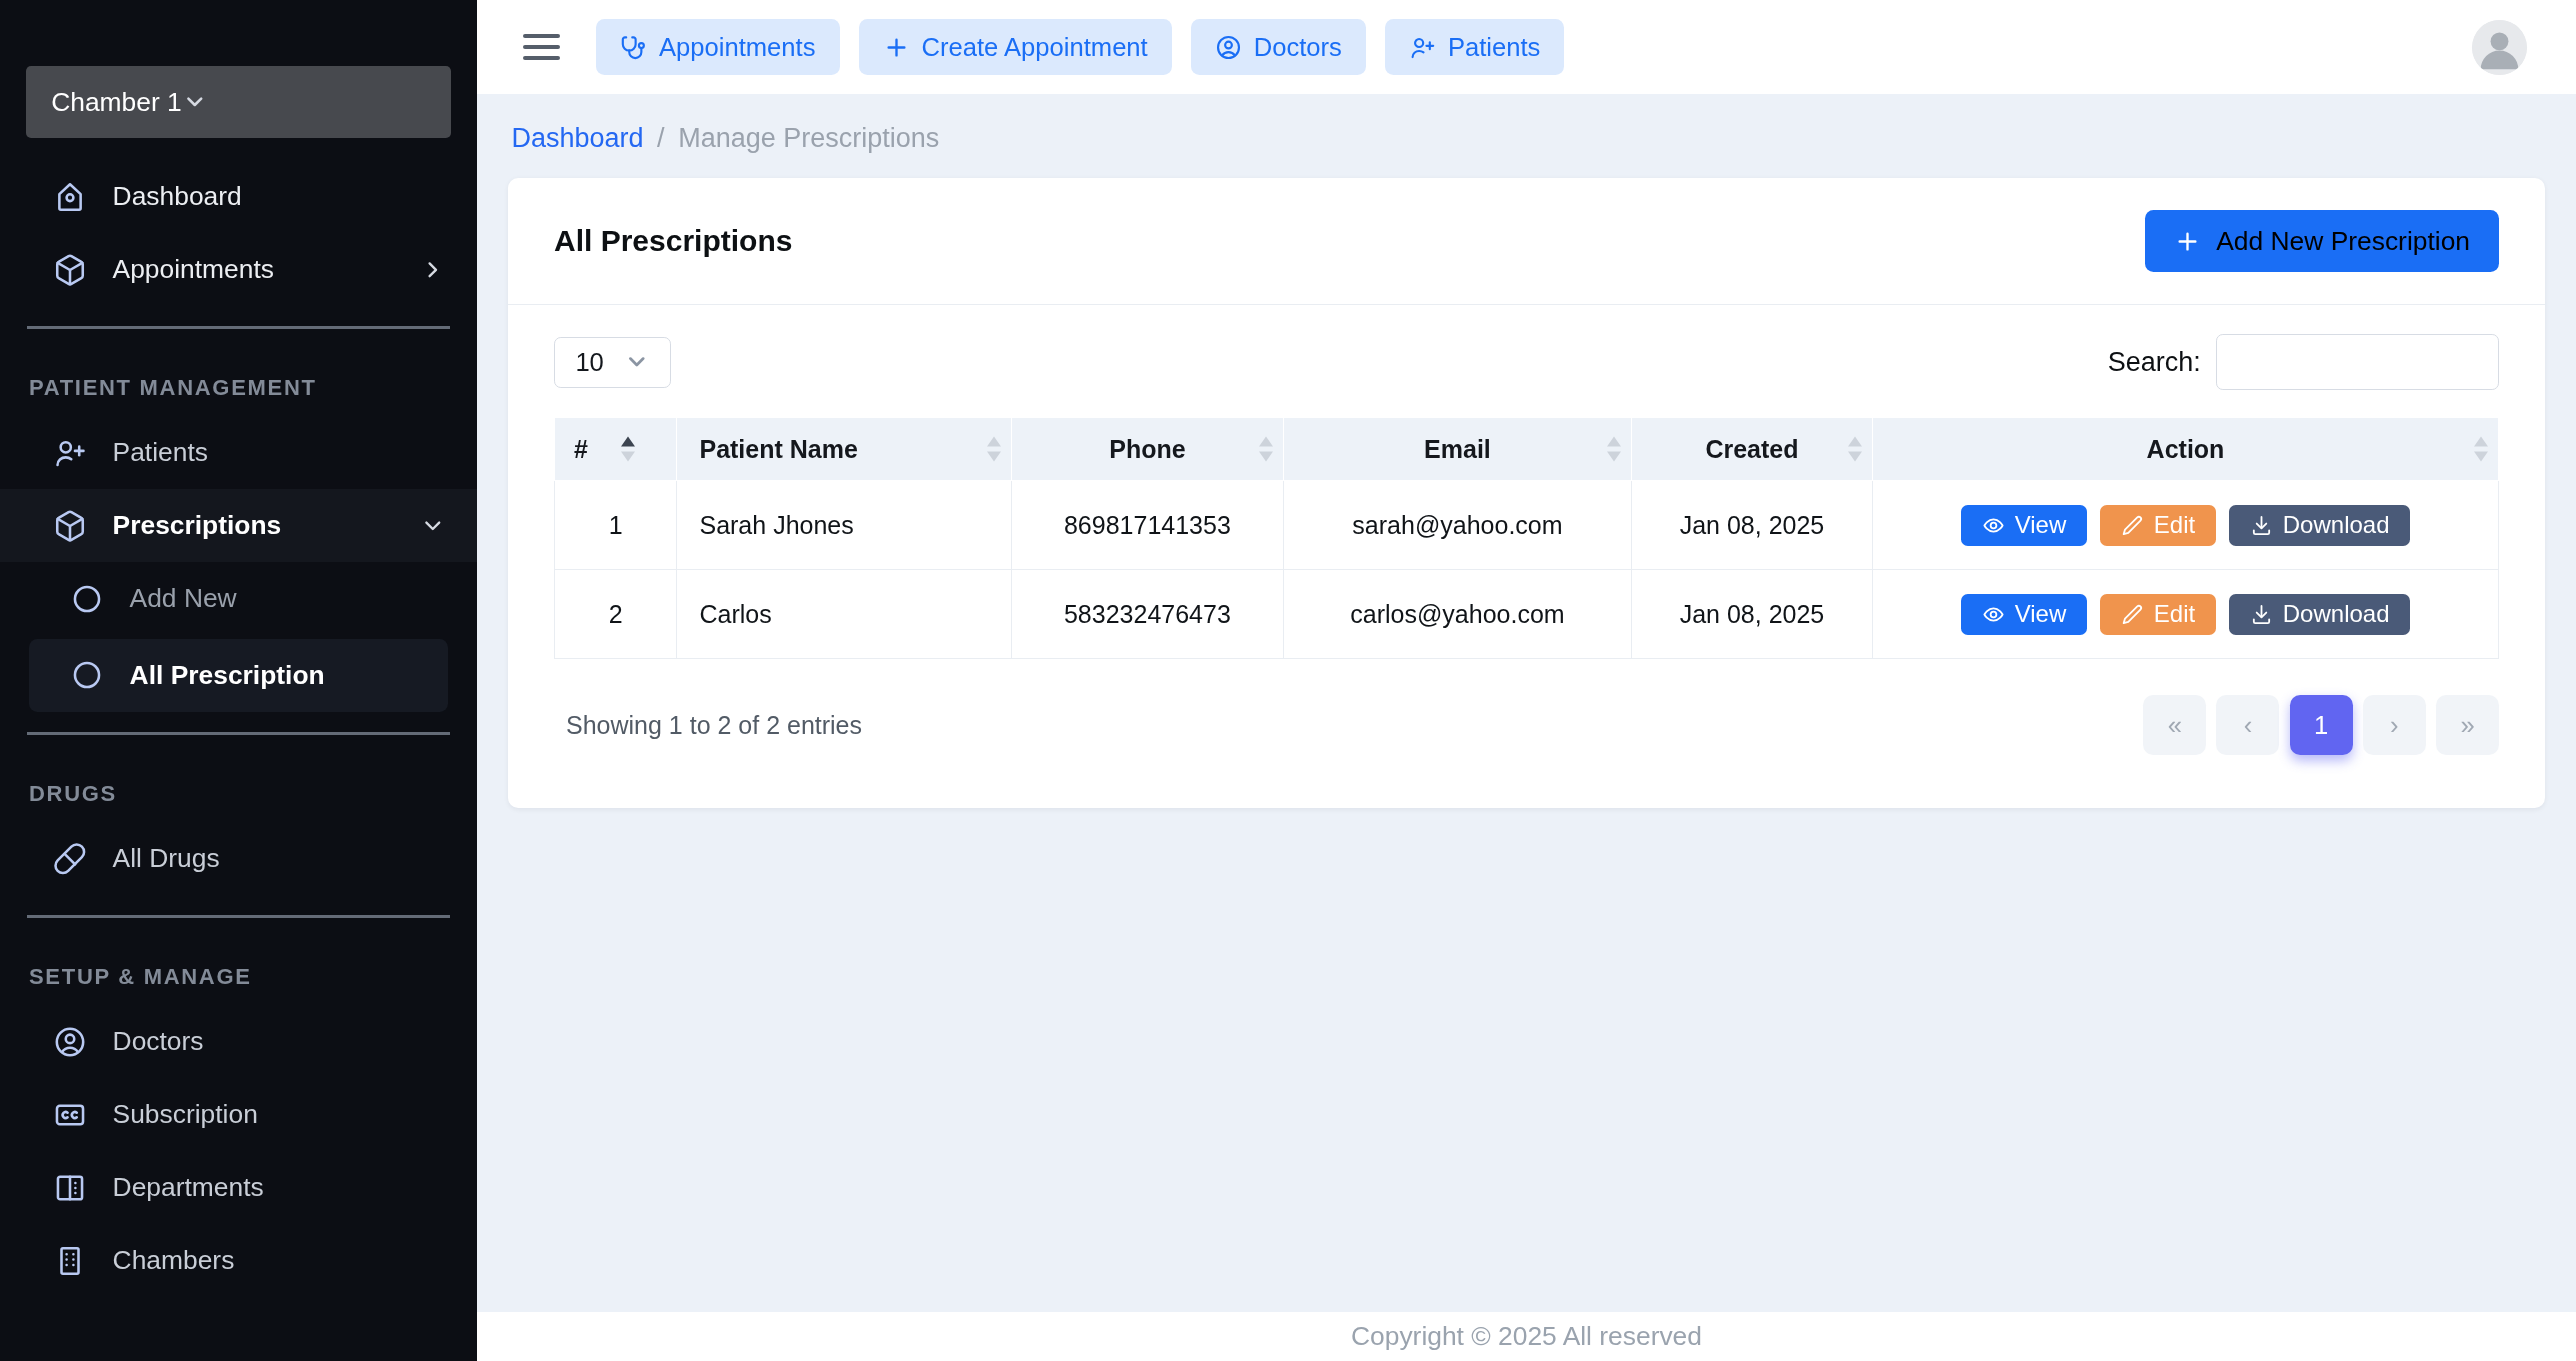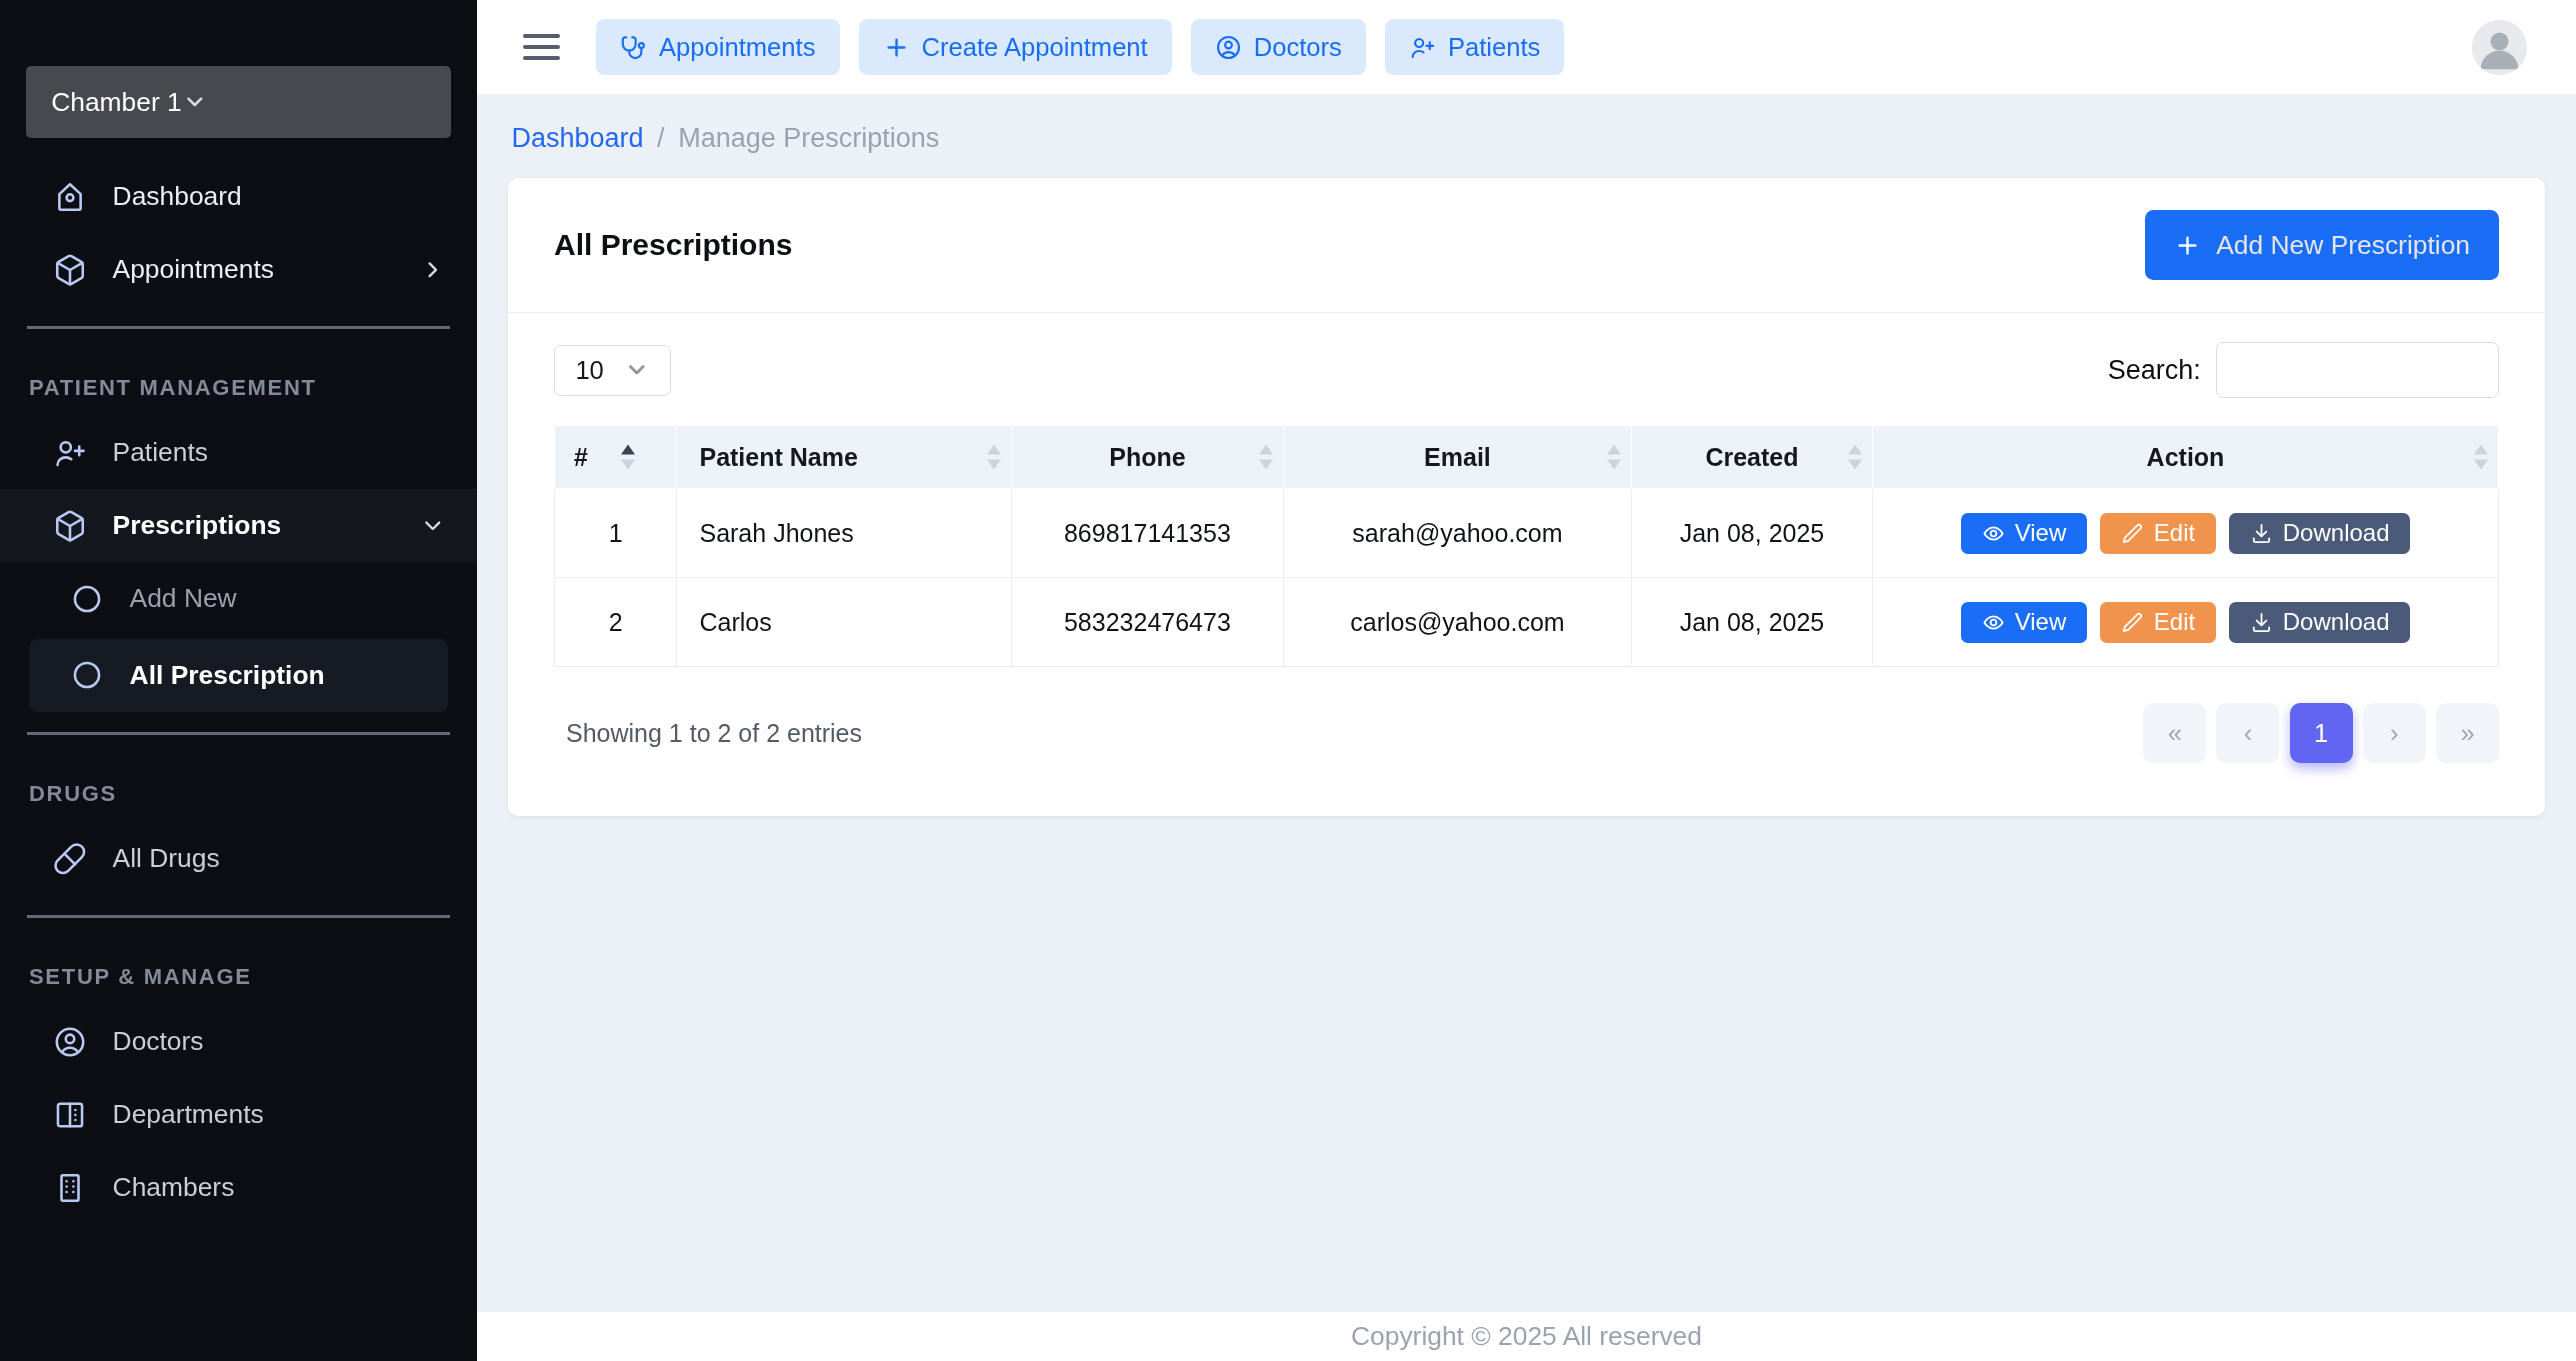--- a/index.html
+++ b/index.html
@@ -38,21 +38,21 @@
   .main { flex:1; padding:0 31px; overflow:hidden; }
   .breadcrumb { display:flex; align-items:center; gap:13.6px; margin:29px 0 24px 3.4px; font-size:27px; }
   .bc-link { color:#2468f2; cursor:pointer; font-weight:500; }
   .bc-sep { color:#9aa2ad; }
   .bc-cur { color:#9aa2ad; }
 
   
   .card { background:#fff; border-radius:10.2px; box-shadow:0 1.7px 5.1px rgba(15,23,42,.06); overflow:hidden; }
   .card-head { display:flex; align-items:center; justify-content:space-between; padding:32px 46px; border-bottom:1.7px solid #e9edf2; }
   .card-title { font-size:30px; font-weight:700; color:#0d1013; }
-  .addbtn { display:flex; align-items:center; gap:15.3px; height:70px; padding:0 29px; background:#1a6ef5; color:#e5e5e5; border:none; border-radius:8.5px; font-size:26.4px; font-family:inherit; cursor:pointer; }
+  .addbtn { display:flex; align-items:center; gap:15.3px; height:62px; padding:0 29px; background:#1a6ef5; color:#000000; border:none; border-radius:8.5px; font-size:26.4px; font-family:inherit; cursor:pointer; }
   .addbtn .tic { color:#fff; width:29px; height:29px; }
 
   .controls { display:flex; align-items:center; justify-content:space-between; padding:29px 46px 3.4px; }
   .pagesize { display:flex; align-items:center; gap:20.4px; height:51px; padding:0 20.4px; border:1.7px solid #d7dce4; border-radius:6.8px; background:#fff; font-size:25.6px; color:#14181d; cursor:pointer; }
   .pagesize .chev { color:#8b95a3; }
   .searchwrap { display:flex; align-items:center; gap:15.3px; }
   .searchlabel { font-size:27px; color:#0d1013; }
   .searchinput { width:283px; height:56px; border:1.7px solid #d7dce4; border-radius:6.8px; background:#fff; font-size:25px; padding:0 15.3px; font-family:inherit; outline:none; }
 
   
@@ -191,20 +191,30 @@
         <span class="sic">
             <svg viewBox="0 0 24 24" fill="none" stroke="currentColor" stroke-width="1.8" stroke-linecap="round" stroke-linejoin="round">
               <circle cx="12" cy="12" r="9.3"></circle>
               <circle cx="12" cy="9.8" r="3"></circle>
               <path d="M6.4 19a6.8 6.8 0 0 1 11.2 0"></path>
             </svg>
           </span>
         <span>Doctors</span>
       </div>
 
+      <div class="sitem">
+        <span class="sic">
+            <svg viewBox="0 0 24 24" fill="none" stroke="currentColor" stroke-width="1.8" stroke-linecap="round" stroke-linejoin="round">
+              <rect x="2.8" y="5.5" width="18.4" height="13" rx="2"></rect>
+              <path d="M10.3 10.4a2.1 2.1 0 1 0 0 3.2"></path>
+              <path d="M16.8 10.4a2.1 2.1 0 1 0 0 3.2"></path>
+            </svg>
+          </span>
+        <span>Subscription</span>
+      </div>
 
       <div class="sitem">
         <span class="sic">
             <svg viewBox="0 0 24 24" fill="none" stroke="currentColor" stroke-width="1.8" stroke-linecap="round" stroke-linejoin="round">
               <rect x="3.5" y="4" width="17" height="16" rx="1.5"></rect>
               <path d="M12 4v16"></path>
               <path d="M15.8 8.5h.01M15.8 12h.01M15.8 15.5h.01"></path>
             </svg>
           </span>
         <span>Departments</span>

